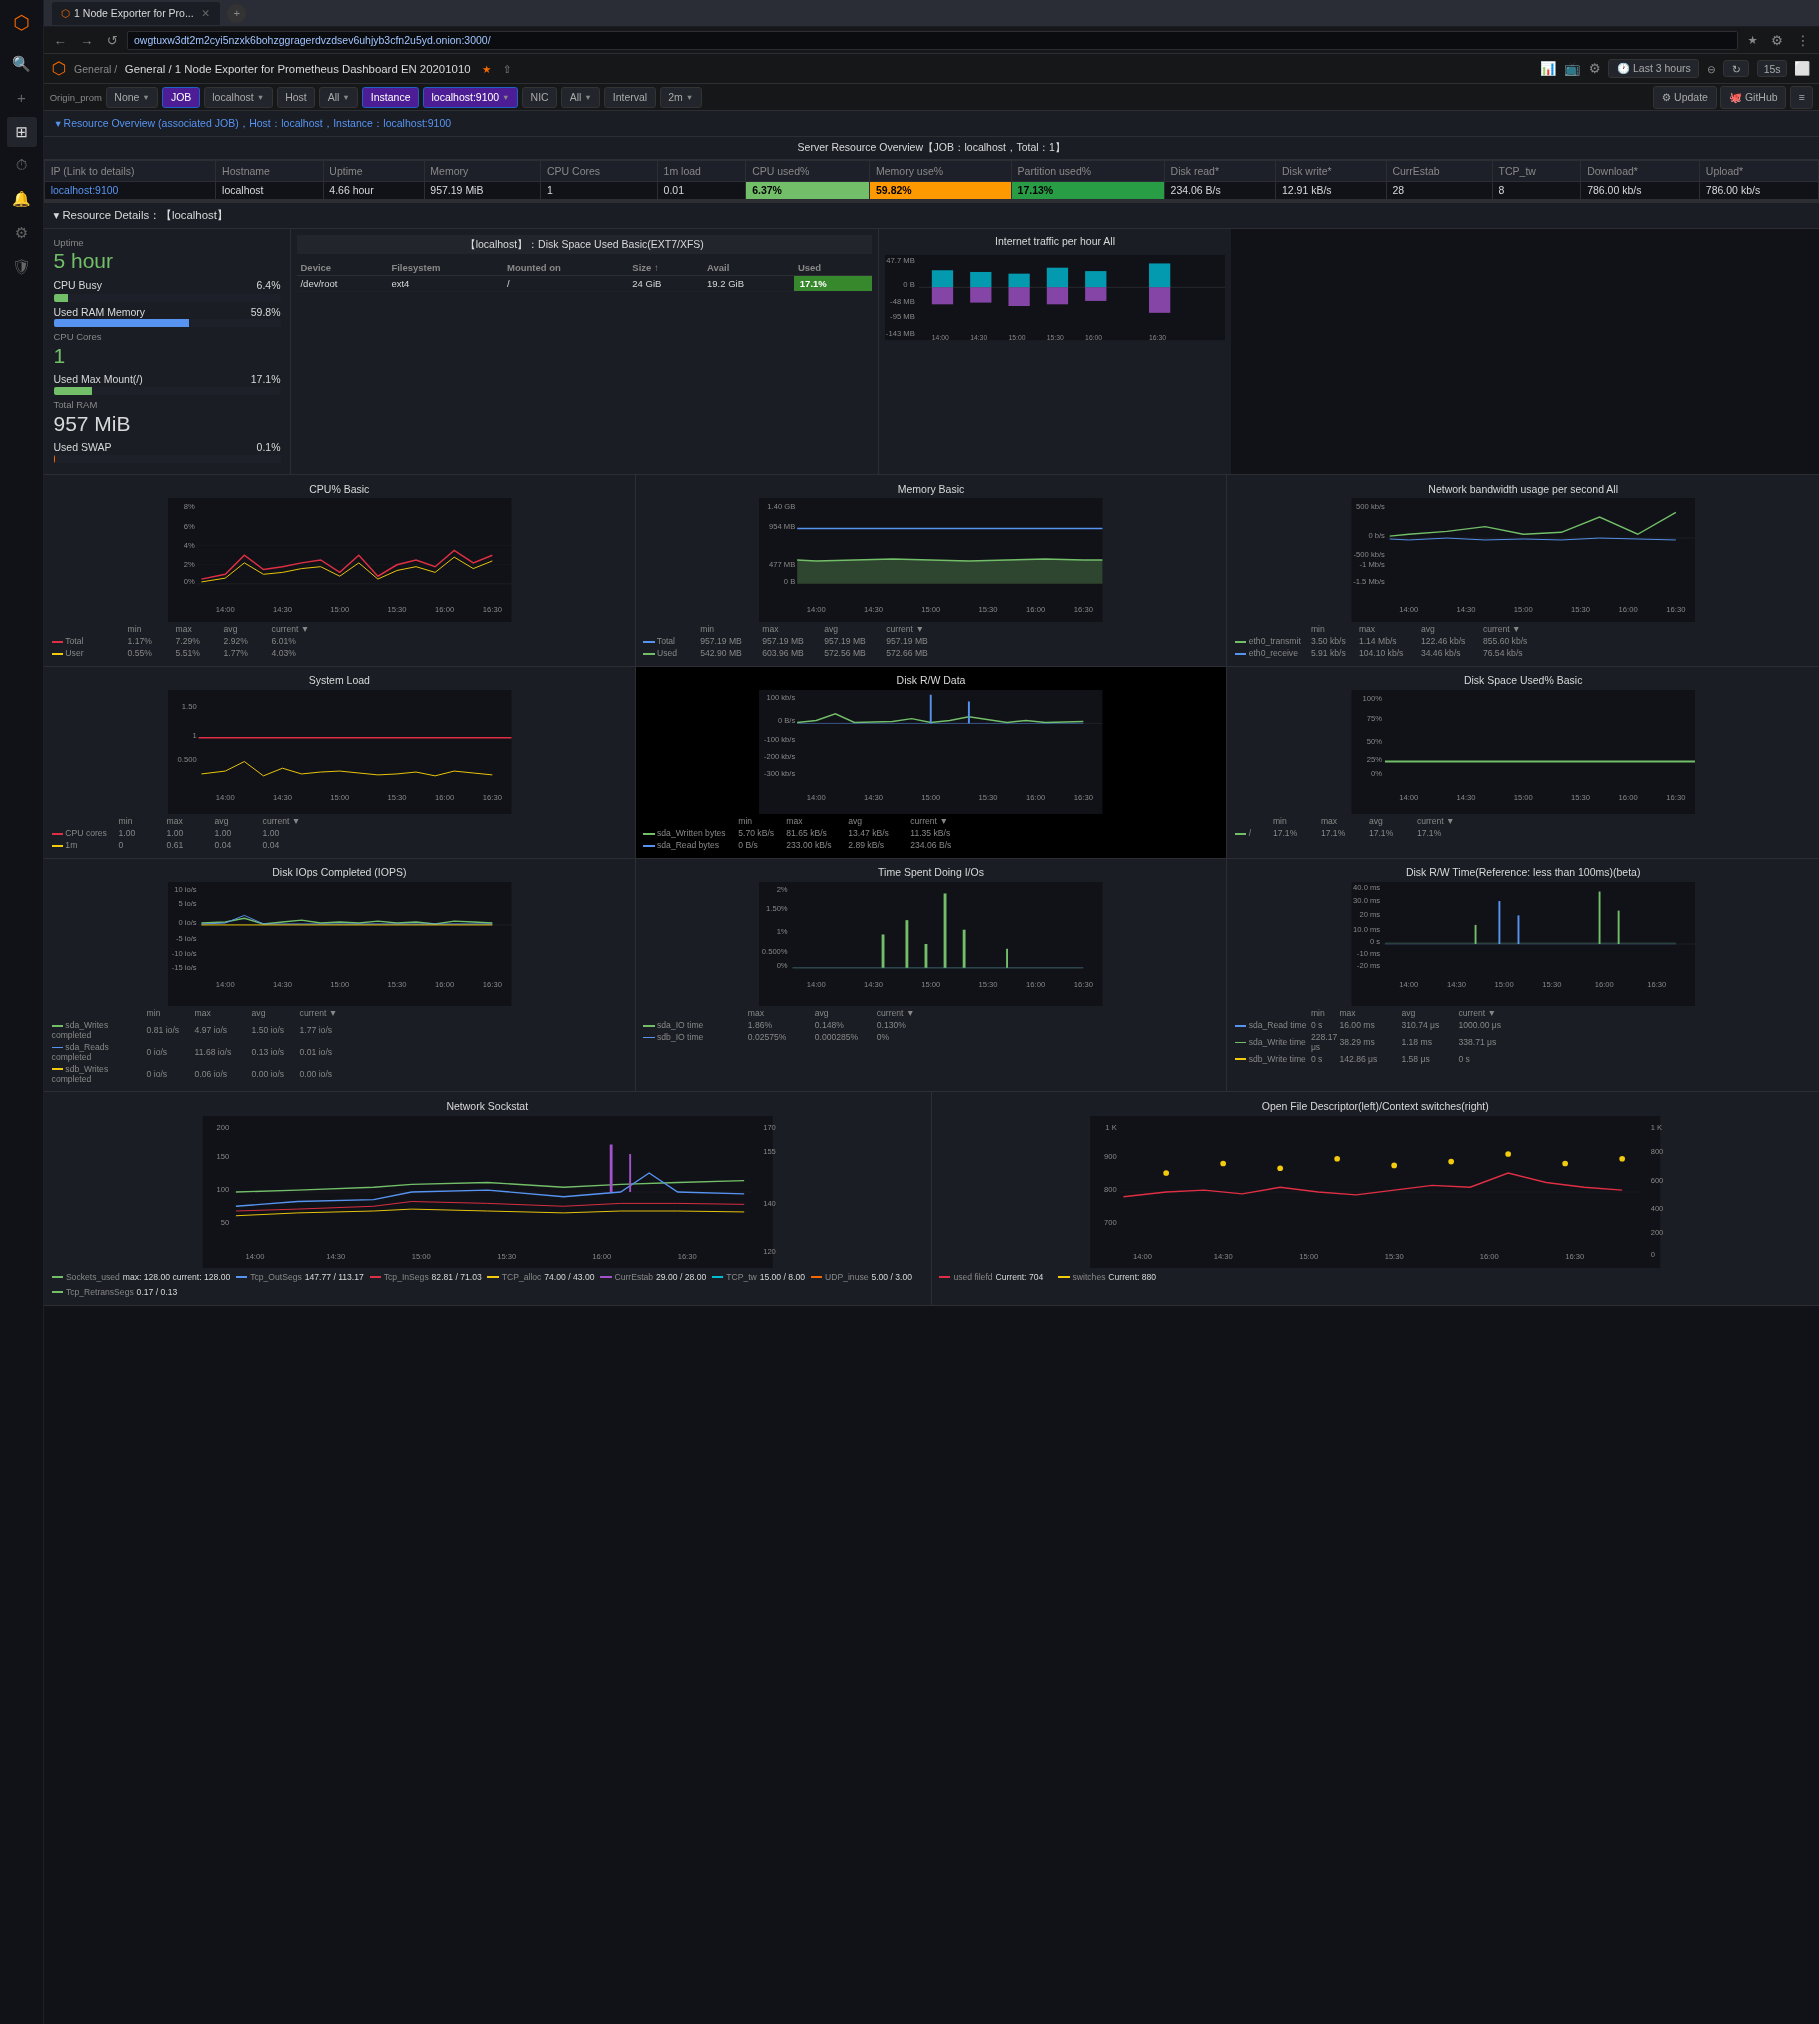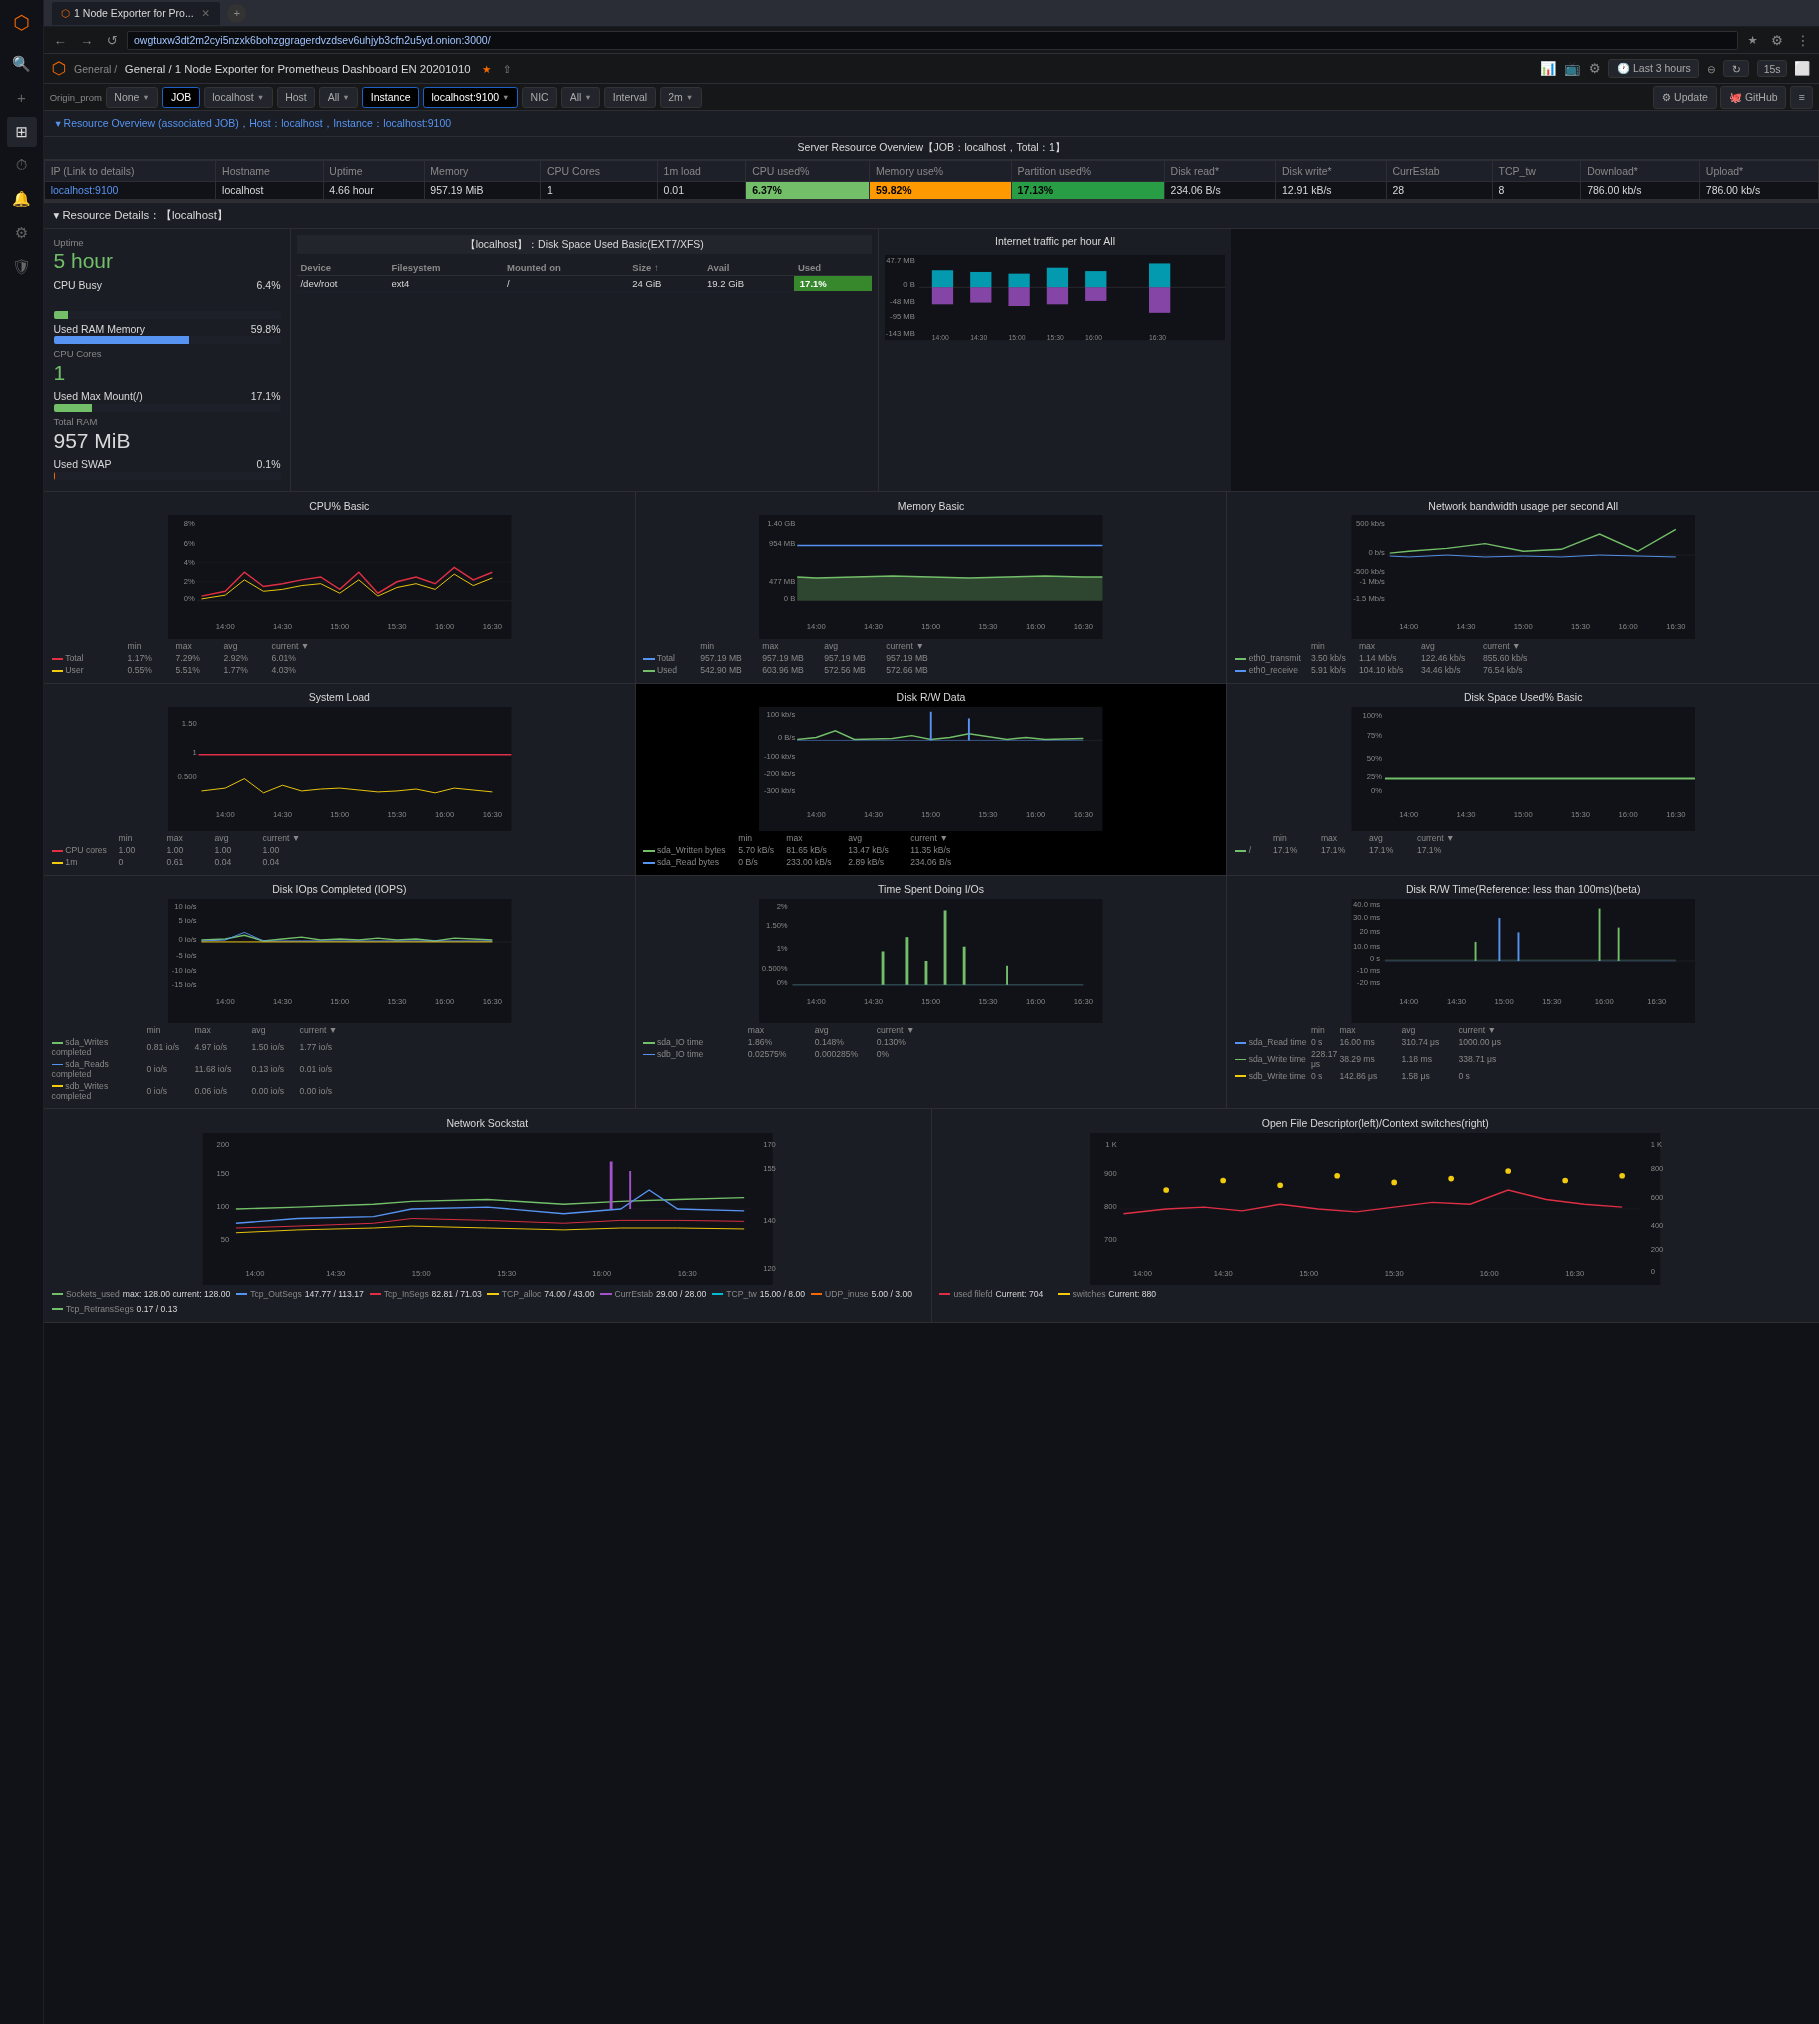--- a/index.html
+++ b/index.html
@@ -1,18 +1,18 @@
 <!DOCTYPE html>
 <html style="font-size:15px"><head>
   <meta charset="utf-8">
   <style>
     * { box-sizing: border-box; margin: 0; padding: 0; }
     body { background: #111217; color: #d8d9da; font-family: 'Helvetica Neue', Arial, sans-serif; font-size: 10.5px; overflow-x: hidden; }
     .nav-btn { background: #22252b; border: 1px solid #333; color: #aaa; padding: 1.9px 7.6px; border-radius: 2.9px; font-size: 10.5px; cursor: pointer; display: flex; align-items: center; gap: 2.9px; height: 21px; }
-    .nav-btn.active { background: #000000; color: #fff; border-color: #1f60c4; }
+    .nav-btn.active { background: #4c1d95; color: #fff; border-color: #1f60c4; }
     .nav-btn .arrow { font-size: 7.6px; color: #888; }
     
     
     .address-bar { background: #161719; border-bottom: 1px solid #2c2e33; height: 27px; display: flex; align-items: center; padding: 0 5.7px; gap: 5.7px; }
     .address-input { background: #0b0c0f; border: 1px solid #2c2e33; color: #a0c4ff; font-size: 10.5px; padding: 1.9px 5.7px; height: 19px; flex: 1; border-radius: 1.9px; }
     .browser-btn { color: #888; padding: 0 3.8px; font-size: 13.3px; cursor: pointer; background: none; border: none; }
     
     
     .grafana-header { background: #161719; border-bottom: 1px solid #2c2e33; height: 30px; display: flex; align-items: center; padding: 0 7.6px; gap: 7.6px; }
     .grafana-logo { color: #f46800; font-size: 17px; }
@@ -218,21 +218,21 @@
 
   <div style="display:grid; grid-template-columns:247px 1fr 352px 1fr; border-bottom:1px solid #2c2e33;">
 
     <div style="background:#1a1d23; padding:7.6px 9.5px; border-right:1px solid #2c2e33;">
       <div style="margin-bottom:5.7px;">
         <div class="stat-label">Uptime</div>
         <div style="color:#73bf69; font-size:21px; font-weight:300;">5 hour</div>
       </div>
 
       <div style="margin-bottom:3.8px;">
-        <div style="display:flex; align-items:center; justify-content:space-between; margin-bottom:20px;">
+        <div style="display:flex; align-items:center; justify-content:space-between; margin-bottom:3px;">
           <span style="color:#d8d9da; font-size:10.5px;">CPU Busy</span>
           <span style="color:#d8d9da; font-size:10.5px;">6.4%</span>
         </div>
         <div style="background:#1e2029; height:7.6px; border-radius:1.9px; overflow:hidden;">
           <div style="width:6.4%; height:100%; background:#73bf69;"></div>
         </div>
       </div>
 
       <div style="margin-bottom:3.8px;">
         <div style="display:flex; align-items:center; justify-content:space-between; margin-bottom:1.9px;">

